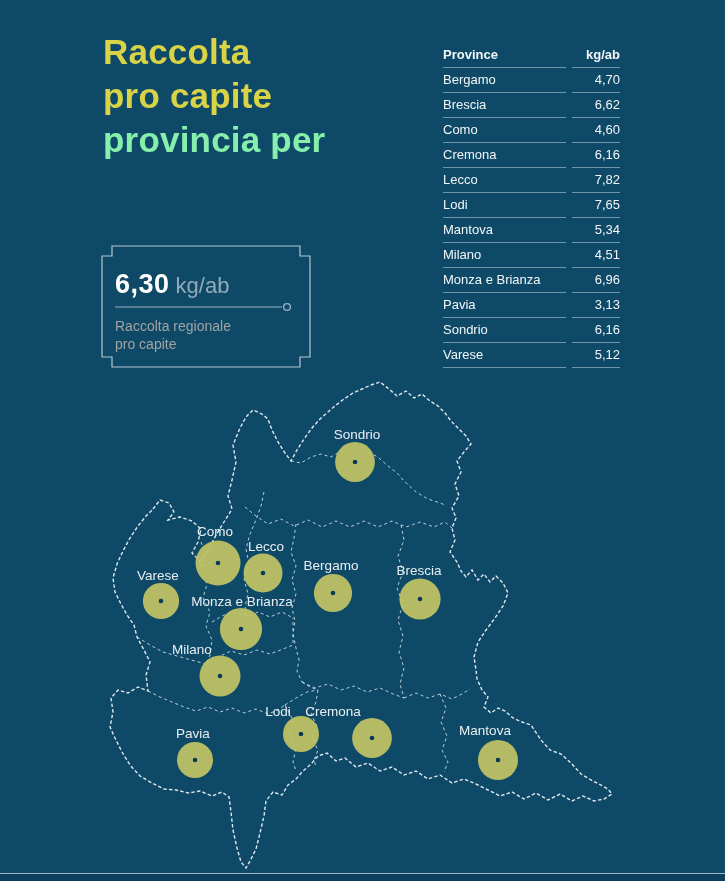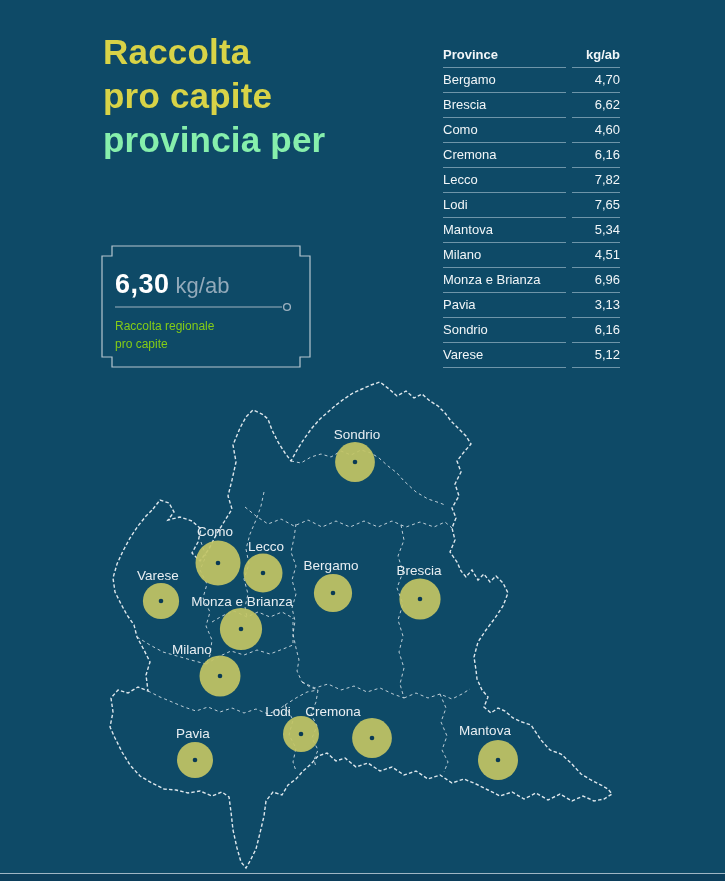--- a/index.html
+++ b/index.html
@@ -12,21 +12,21 @@
   
   .title{position:absolute;left:103px;top:30px;font-size:35px;line-height:44px;font-weight:700;letter-spacing:.2px;}
   .title .accent{color:#d8d347;}
   .title .rest{color:#86efac;}
   
   .callout{position:absolute;left:101px;top:235px;width:210px;height:123px;margin-top:10px;}
   .callout svg{position:absolute;left:0;top:0;}
   .callout .value-line{position:absolute;left:14px;top:24px;white-space:nowrap;}
   .callout .value{font-size:27px;font-weight:bold;color:#ffffff;letter-spacing:.5px;}
   .callout .unit{font-size:22px;font-weight:400;color:#93aaba;margin-left:6px;}
-  .callout .caption{position:absolute;left:14px;top:72px;font-size:12px;line-height:18px;color:#84cc16;}
+  .callout .caption{position:absolute;left:14px;top:72px;font-size:14px;line-height:18px;color:#a3a3a3;}
   
   .table{position:absolute;left:443px;top:42px;width:177px;font-size:13px;color:#f2f6f8;}
   .trow{display:flex;height:25px;align-items:center;}
   .trow .name{flex:1;height:100%;display:flex;align-items:center;border-bottom:1px solid rgba(190,212,224,.55);}
   .trow .val{width:48px;margin-left:6px;height:100%;display:flex;align-items:center;justify-content:flex-end;border-bottom:1px solid rgba(190,212,224,.55);}
   .trow.head{font-weight:bold;}
   
   .map-svg{position:absolute;left:0;top:0;}
   .region-outline{fill:none;stroke:#e9eff3;stroke-width:1.4;stroke-dasharray:3.5 2.2;opacity:.95;}
   .prov-border{fill:none;stroke:#e9eff3;stroke-width:1;stroke-dasharray:3 3;opacity:.8;}

